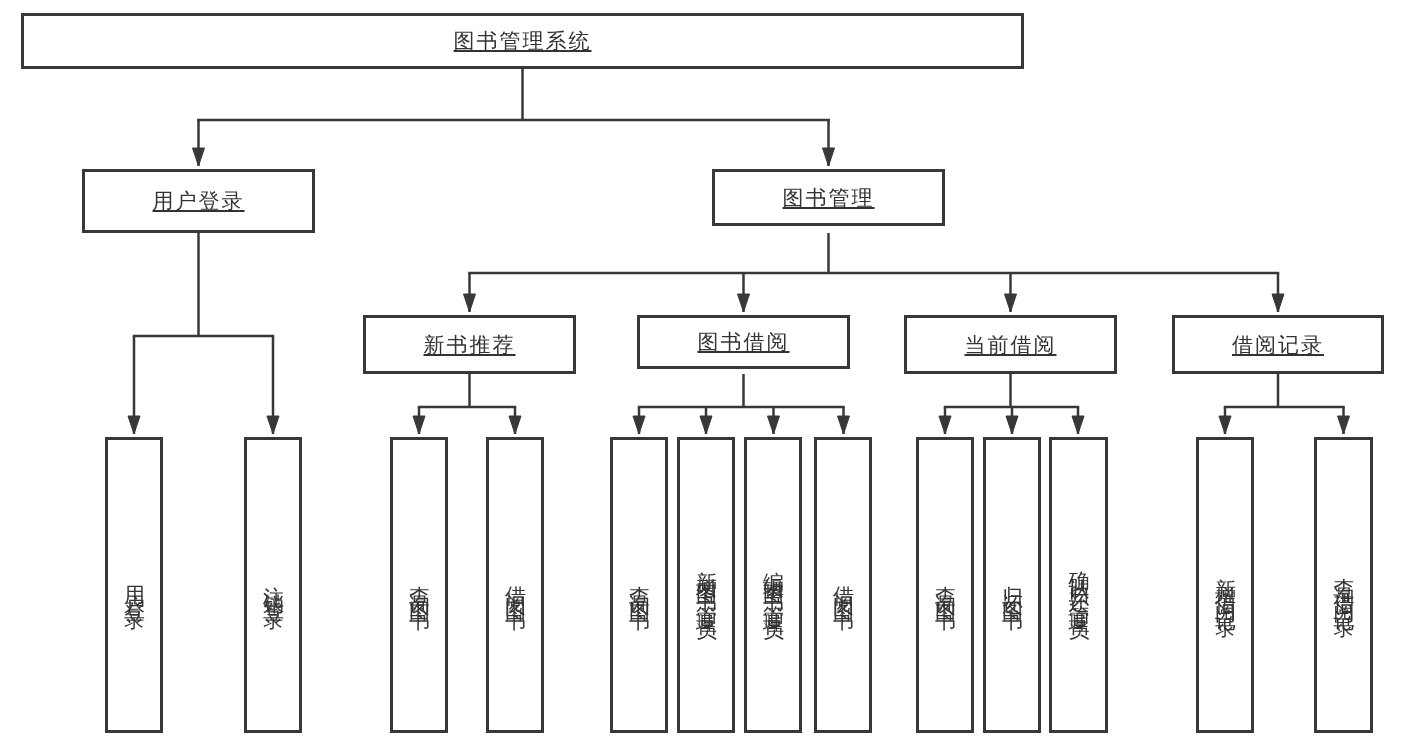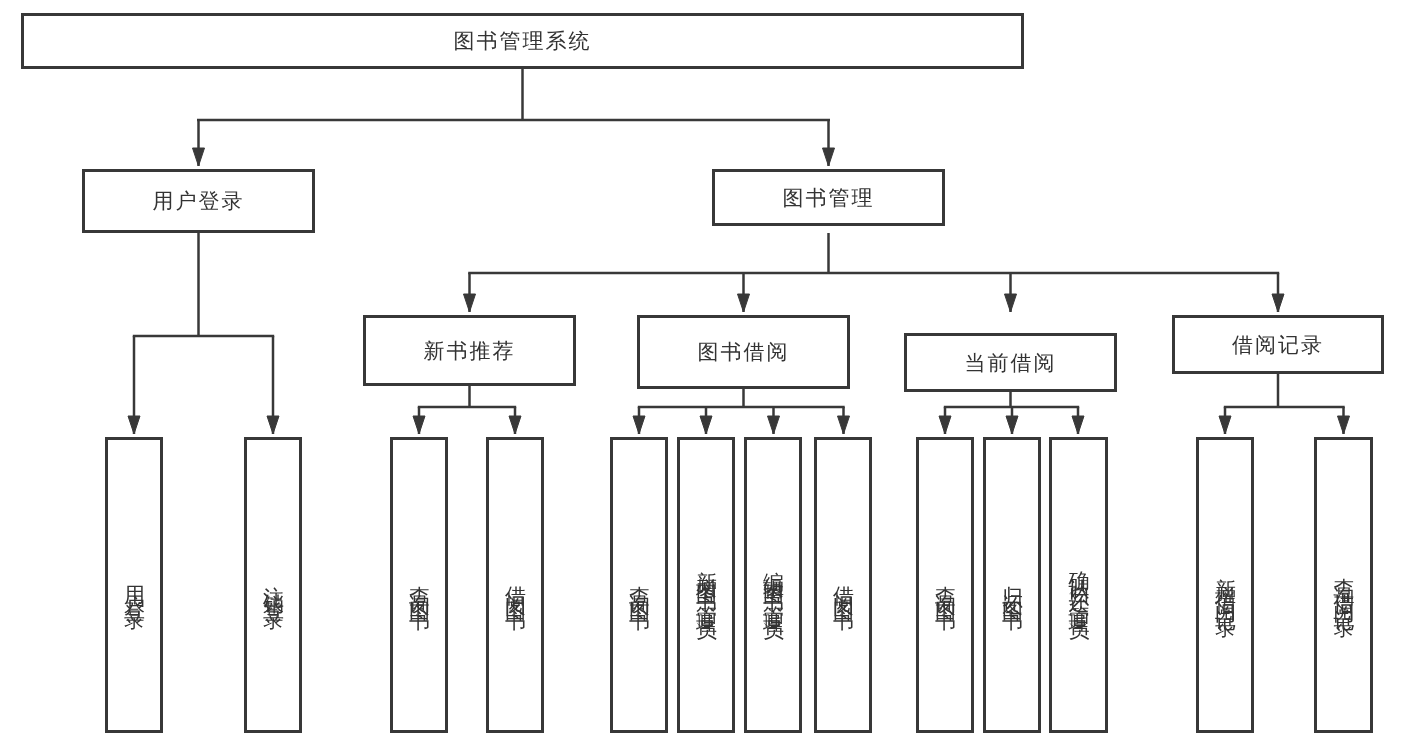--- a/index.html
+++ b/index.html
@@ -6,21 +6,21 @@
   .canvas{
     position:relative;width:1405px;height:747px;background:#ffffff;
     font-family:"DejaVu Sans","Liberation Sans",sans-serif;overflow:hidden;
   }
   .node{
     position:absolute;box-sizing:border-box;background:#ffffff;
     border:3px solid #383838;color:#333333;
     display:flex;align-items:center;justify-content:center;
     z-index:2;
   }
-  .h-node{font-size:21px;letter-spacing:2px;white-space:nowrap;}
+  .h-node{font-size:21px;letter-spacing:2px;white-space:nowrap;text-decoration:underline;}
   .v-node{
     writing-mode:vertical-rl;text-orientation:mixed;
     font-size:21px;letter-spacing:8px;line-height:1;
   }
   .v-node.long{letter-spacing:7px;}
   svg.wires{position:absolute;left:0;top:0;z-index:1;pointer-events:none;}
   .watermark{
     position:absolute;right:14px;bottom:8px;z-index:3;
     font-size:19px;color:#b5b5b5;letter-spacing:1px;white-space:nowrap;
   }
@@ -78,23 +78,23 @@
       <path d="M1225,407 L1225,434" marker-end="url(#arr)"></path>
       <path d="M1343.5,407 L1343.5,434" marker-end="url(#arr)"></path>
     </g>
   </svg>
 
   <div class="node h-node" style="left:21px;top:13px;width:1003px;height:56px">图书管理系统</div>
 
   <div class="node h-node" style="left:82px;top:169px;width:233px;height:64px">用户登录</div>
   <div class="node h-node" style="left:712px;top:169px;width:233px;height:57px">图书管理</div>
 
-  <div class="node h-node" style="left:363px;top:315px;width:213px;height:71px">新书推荐</div>
-  <div class="node h-node" style="left:637px;top:315px;width:213px;height:74px">图书借阅</div>
-  <div class="node h-node" style="left:904px;top:333px;width:213px;height:59px">当前借阅</div>
+  <div class="node h-node" style="left:363px;top:315px;width:213px;height:59px">新书推荐</div>
+  <div class="node h-node" style="left:637px;top:315px;width:213px;height:54px">图书借阅</div>
+  <div class="node h-node" style="left:904px;top:315px;width:213px;height:59px">当前借阅</div>
   <div class="node h-node" style="left:1172px;top:315px;width:212px;height:59px">借阅记录</div>
 
   <div class="node v-node" style="left:105px;top:437px;width:58px;height:296px">用户登录</div>
   <div class="node v-node" style="left:244px;top:437px;width:58px;height:296px">注销登录</div>
 
   <div class="node v-node" style="left:390px;top:437px;width:58px;height:296px">查询图书</div>
   <div class="node v-node" style="left:486px;top:437px;width:58px;height:296px">借阅图书</div>
 
   <div class="node v-node" style="left:610px;top:437px;width:58px;height:296px">查询图书</div>
   <div class="node v-node long" style="left:677px;top:437px;width:58px;height:296px">新增图书（管理员）</div>

